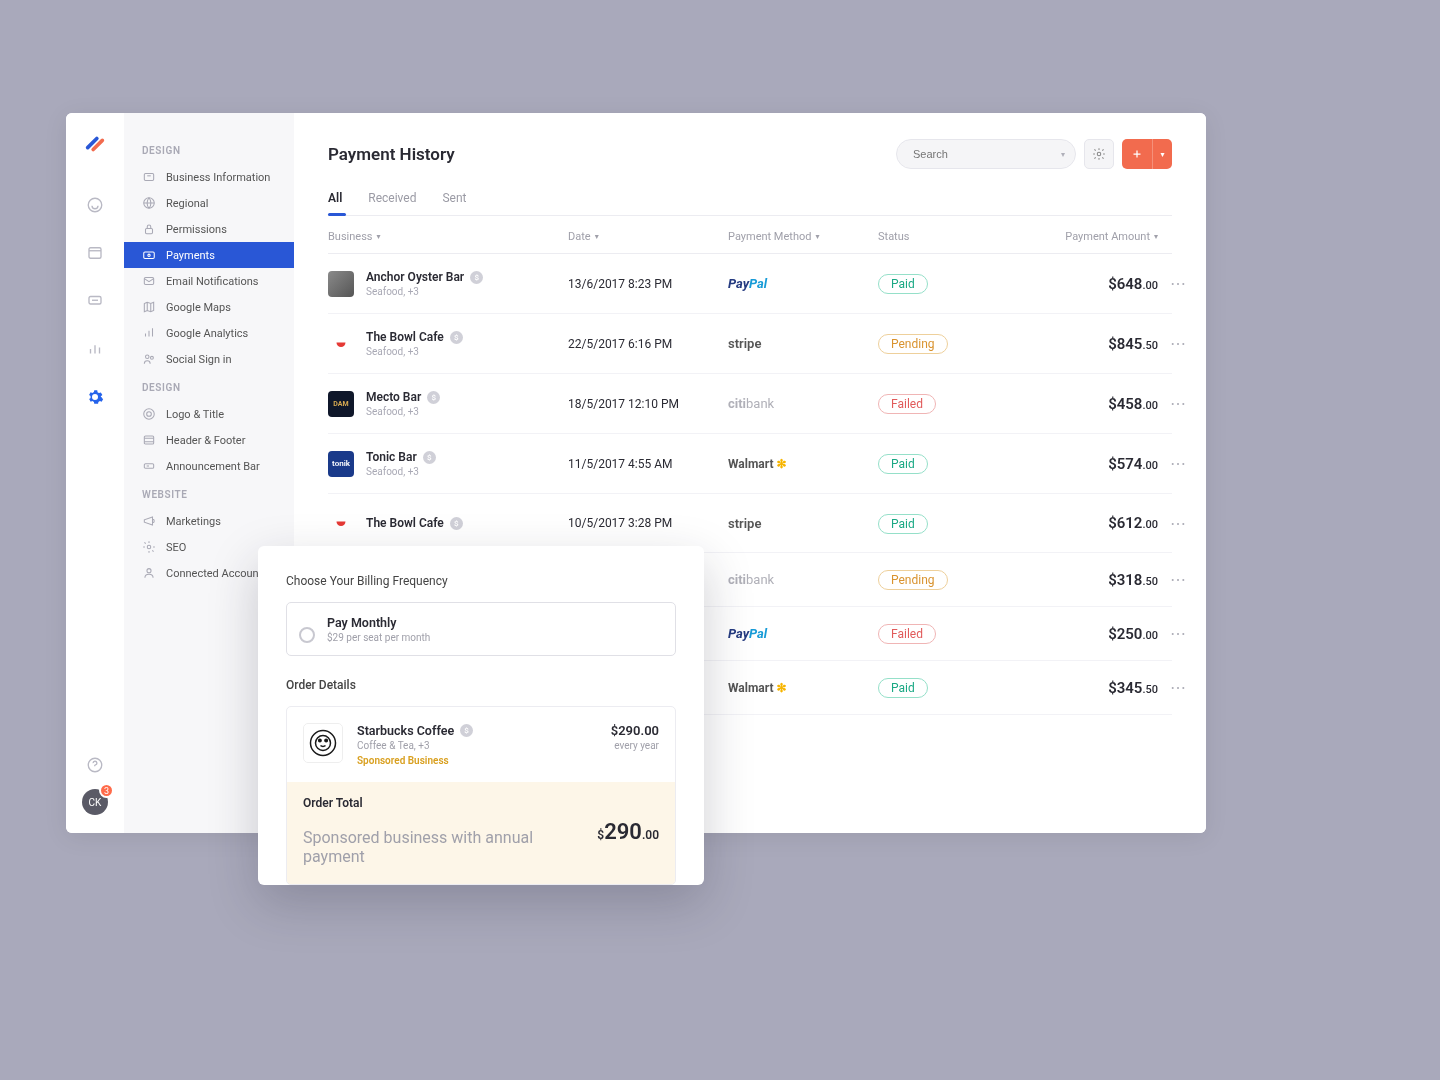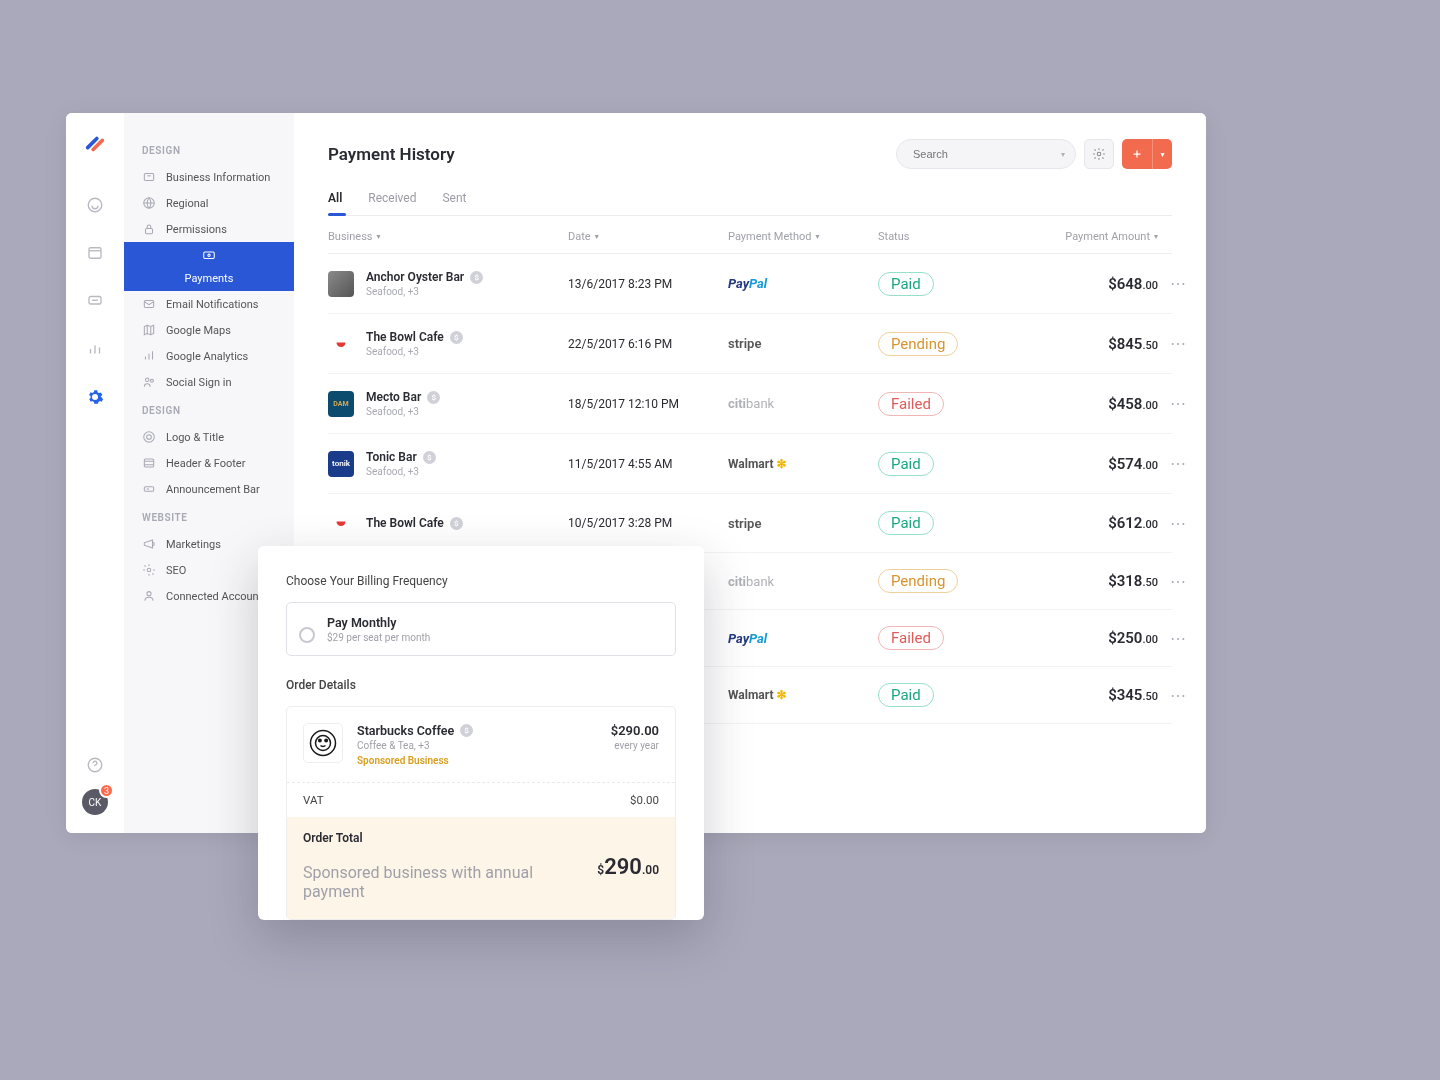--- a/index.html
+++ b/index.html
@@ -9,21 +9,21 @@
 .logo { width: 22px; height: 22px; margin-bottom: 40px; }
 .rail-icon { width: 20px; height: 20px; margin-bottom: 28px; display: flex; align-items: center; justify-content: center; color: #b9b9c4; cursor: pointer; }
 .rail-icon.active { color: #2563eb; }
 .rail-bottom { margin-top: auto; margin-bottom: 18px; display:flex; flex-direction:column; align-items:center; gap:14px;}
 .avatar { width: 26px; height: 26px; border-radius: 50%; background: #5a5a66; color: #fff; font-size: 10px; display: flex; align-items: center; justify-content: center; position: relative; }
 .avatar-badge { position: absolute; top: -6px; right: -6px; background: #ff6b4a; color:#fff; font-size:9px; width:15px; height:15px; border-radius:50%; display:flex; align-items:center; justify-content:center; border:2px solid #fff;}
 .sidebar { width: 170px; background: #f7f7f9; padding: 22px 0 12px 0; overflow-y: auto; }
 .sidebar-title { font-size: 16px; font-weight: 600; color: #2a2a33; padding: 0 18px 22px 18px; }
 .section-label { font-size: 10px; font-weight: 600; letter-spacing: 0.6px; color: #a9a9b5; padding: 10px 18px 8px 18px; }
 .sidebar-item { display: flex; align-items: center; padding: 6px 18px; font-size: 11px; color: #555; cursor: pointer; gap: 10px; }
-.sidebar-item.active { background: #2957d6; color: #fff; flex-direction: column; }
+.sidebar-item.active { background: #2957d6; color: #fff; }
 .sidebar-item.active .si-icon { color: #fff; }
 .si-icon { width: 14px; height: 14px; color: #a9a9b5; flex-shrink: 0; }
 .main { flex: 1; background: #fff; padding: 26px 34px; overflow: hidden; border-radius: 0 6px 6px 0;}
 .main-header { display: flex; align-items: center; margin-bottom: 22px; }
 .page-title { font-size: 17px; font-weight: 600; color: #2a2a33; }
 .spacer { flex: 1; }
 .search { display: flex; align-items: center; background: #f5f5f7; border: 1px solid #e6e6ec; border-radius: 18px; padding: 0 10px; width: 180px; height: 30px; gap: 6px; color: #b0b0ba; }
 .search input { border: none; outline: none; background: transparent; font-size: 11px; flex: 1; color: #666; }
 .hdr-btn { width: 30px; height: 30px; border-radius: 5px; background: #f5f5f7; border: 1px solid #e6e6ec; display: flex; align-items: center; justify-content: center; margin-left: 8px; color: #888; cursor: pointer; }
 .add-btn { display: flex; align-items: center; background: #f26b4e; border-radius: 5px; height: 30px; margin-left: 8px; overflow: hidden; cursor:pointer; }
@@ -40,21 +40,21 @@
 .trow { display: grid; grid-template-columns: 240px 160px 150px 130px 150px 28px; padding: 16px 0; border-bottom: 1px solid #f2f2f6; align-items: center; }
 .biz { display: flex; align-items: center; gap: 12px; }
 .biz-logo { width: 26px; height: 26px; border-radius: 4px; flex-shrink: 0; }
 .biz-name { font-size: 12px; font-weight: 600; color: #2a2a33; display:flex; align-items:center; gap:6px;}
 .biz-sub { font-size: 10px; color: #a9a9b5; margin-top: 2px; }
 .currency-badge { width:13px; height:13px; border-radius:50%; background:#d0d0d8; color:#fff; font-size:8px; display:inline-flex; align-items:center; justify-content:center;}
 .date { font-size: 12px; color: #2a2a33; }
 .method { font-size: 12px; color: #888; display:flex; align-items:center;}
 .method-logo { font-weight:700; font-style:italic; font-size:13px; color:#6a6a75;}
 .method-logo.light{ color:#b0b0b8;}
-.status-pill { display: inline-flex; padding: 2px 12px; border-radius: 12px; font-size: 15px; border: 1px solid; align-items:center; justify-content:center;}
+.status-pill { display: inline-flex; padding: 2px 12px; border-radius: 12px; font-size: 12px; border: 1px solid; align-items:center; justify-content:center;}
 .status-paid { color: #1aa884; border-color: #95e0c9; }
 .status-pending { color: #d9932f; border-color: #eed09b; }
 .status-failed { color: #e15b5b; border-color: #f0b5b5; }
 .amount { font-size: 15px; font-weight: 600; color: #2a2a33; text-align: right; }
 .amount .cents { font-size: 11px; font-weight: 500; }
 .row-more { color: #b0b0ba; text-align: right; cursor:pointer; }
 .modal { position: absolute; left: 258px; top: 546px; width: 446px; background: #fff; border-radius: 6px; box-shadow: 0 18px 50px rgba(30,30,50,0.22); padding: 28px 28px 0 28px; }
 .modal-title { font-size: 15px; font-weight: 600; color: #2a2a33; margin-bottom: 22px; }
 .modal-subtitle { font-size: 12px; color: #444; margin-bottom: 14px; }
 .billing-options { display: flex; gap: 10px; margin-bottom: 22px; }
@@ -80,21 +80,21 @@
 .total-left { }
 .total-label { font-size: 12px; font-weight: 600; color: #2a2a33; }
 .total-sub { font-size: 16px; color: #a0a0aa; margin-top: 18px; }
 .total-amount { font-size: 22px; font-weight: 600; color: #2a2a33; }
 .total-amount .tc { font-size: 12px; }
 .chev{ font-size:8px; }
 svg{display:block;}
 
 .logo-anchor{ background:linear-gradient(135deg,#8a8a8a,#555);}
 .logo-bowl{ background:#fff;}
-.logo-mecto{ background:#0c4a6e;}
+.logo-mecto{ background:#0f172a;}
 .logo-tonic{ background:#1a3a8a;}
 .logo-bowl svg, .logo-tonic .t { color:#fff;}
 </style>
 </head>
 <body>
 
 <div class="app-window">
 
   <div class="icon-rail">
     <div class="logo">
@@ -494,24 +494,20 @@
             <span class="currency-badge">$</span>
           </div>
         <div class="order-sub">Coffee &amp; Tea, +3</div>
         <div class="order-sponsor">Sponsored Business</div>
       </div>
       <div class="order-price">
         <div class="order-price-main">$290.00</div>
         <div class="order-price-sub">every year</div>
       </div>
     </div>
-    <div class="order-vat">
-      <span>VAT</span>
-      <span>$0.00</span>
-    </div>
     <div class="order-total">
       <div class="total-left">
         <div class="total-label">Order Total</div>
         <div class="total-sub">Sponsored business with annual payment</div>
       </div>
       <div class="total-amount"><span class="tc">$</span><span>290</span><span class="tc">.00</span></div>
     </div>
   </div>
 </div>
 

